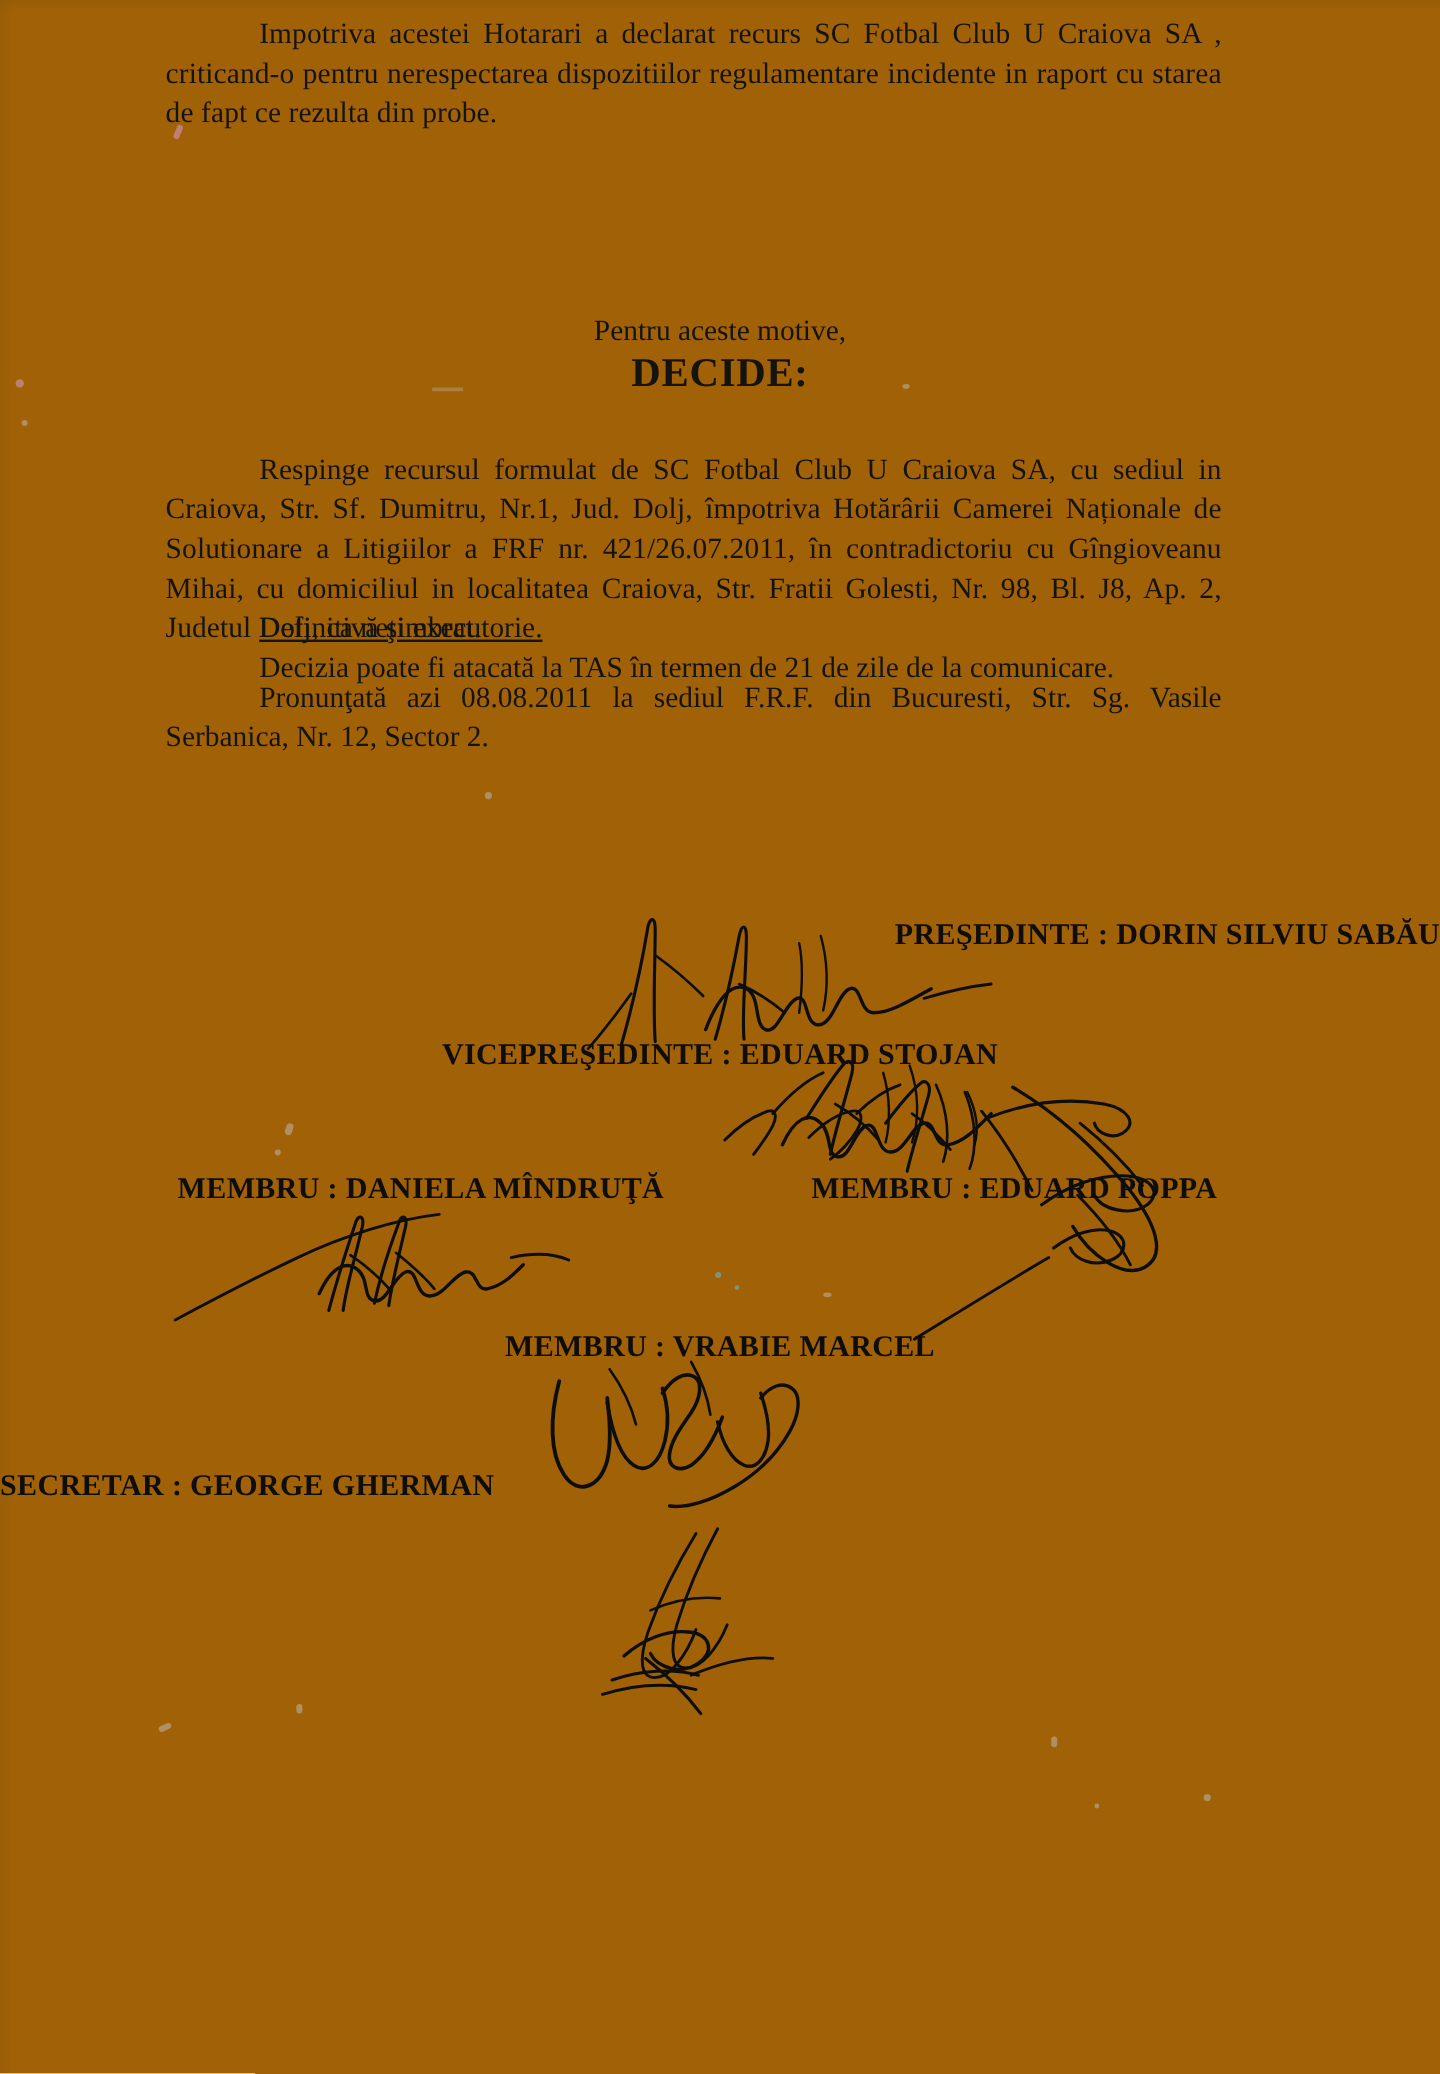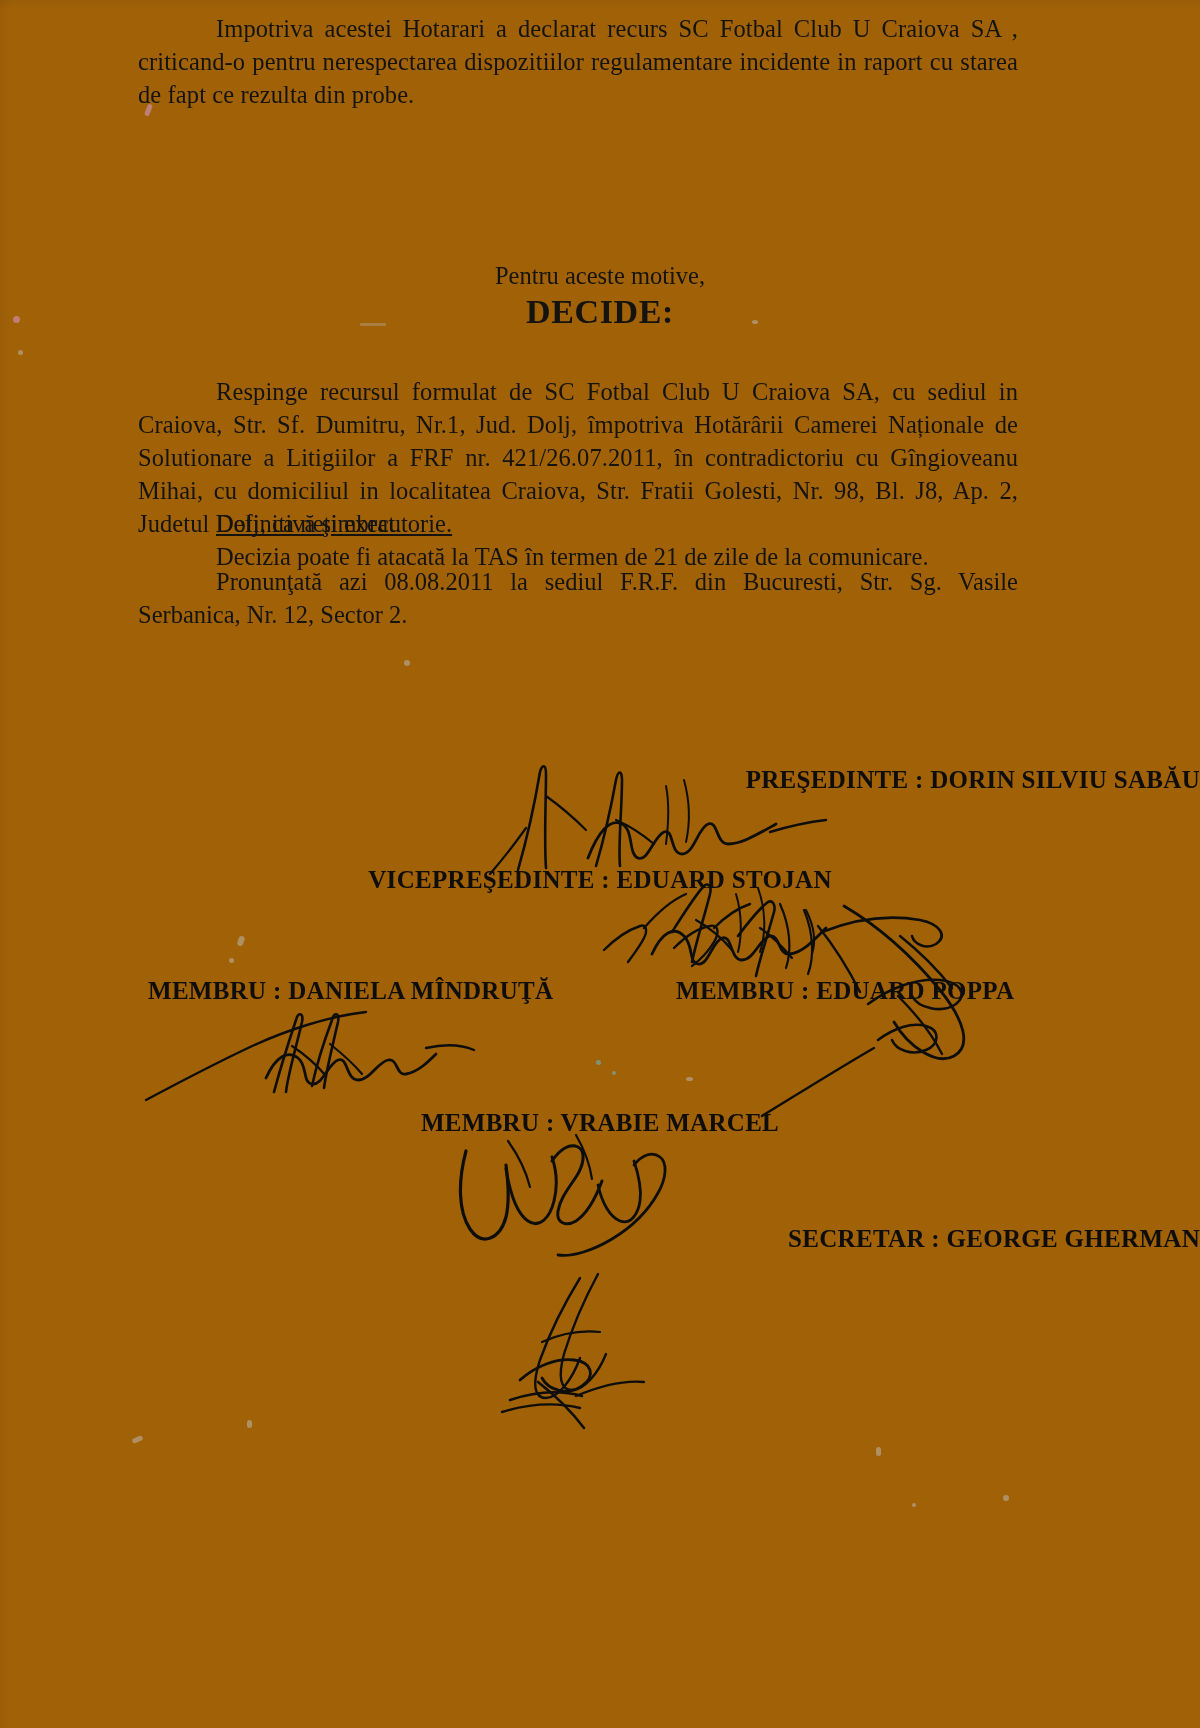--- a/index.html
+++ b/index.html
@@ -92,21 +92,21 @@
     font-size: 25px;
     letter-spacing: .3px;
     color: #0e0d0b;
     white-space: nowrap;
   }
   .sig-presedinte    { top: 753px; left: 0;   width: 1200px; text-align: right; margin-top: 13px; }
   .sig-vicepresedinte{ top: 866px; left: 0;   width: 1200px; text-align: center; }
   .sig-membru-left   { top: 977px; left: 148px; }
   .sig-membru-right  { top: 977px; left: 676px; }
   .sig-membru-center { top: 1109px; left: 0; width: 1200px; text-align: center; }
-  .sig-secretar      { top: 1225px; left: 0; width: 1200px; text-align: right; }
+  .sig-secretar      { top: 1225px; left: 0; width: 1200px; text-align: left; }
 
   
   .ink {
     position: absolute;
     pointer-events: none;
   }
   .ink svg { display: block; overflow: visible; }
   .ink path, .ink line, .ink polyline {
     fill: none;
     stroke: #0d0d0c;

